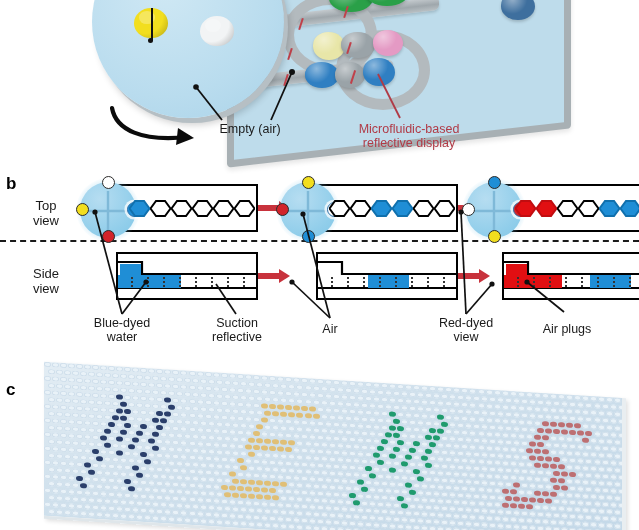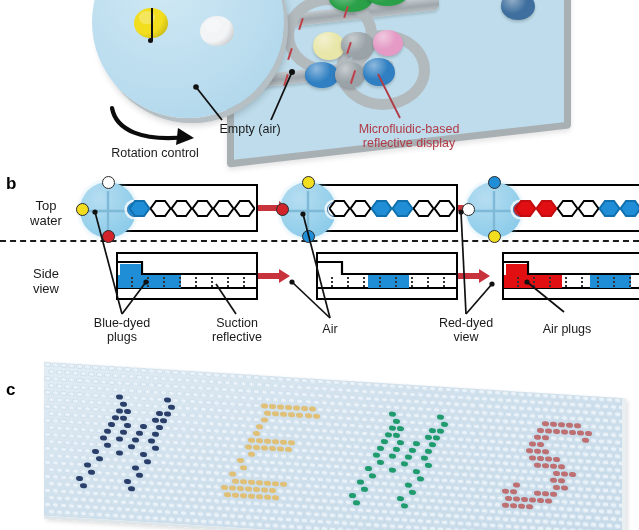--- a/index.html
+++ b/index.html
@@ -253,28 +253,27 @@
       <line x1="222" y1="120" x2="196" y2="87" stroke="#111" stroke-width="1.8"></line>
       <circle cx="196" cy="87" r="2.8" fill="#111"></circle>
       <line x1="271" y1="120" x2="292" y2="72" stroke="#111" stroke-width="1.8"></line>
       <circle cx="292" cy="72" r="3" fill="#111"></circle>
       <line x1="400" y1="118" x2="378" y2="74" stroke="#b03a46" stroke-width="1.8"></line>
     </svg>
 
     <div class="lbl red" style="left:334px; top:122px; width:150px;">Microfluidic-based
 reflective display</div>
     <div class="lbl" style="left:200px; top:122px; width:100px;">Empty (air)</div>
-    <div class="lbl" style="left:80px; top:146px; width:150px;">Rotation control</div>
   </div>
 
   <div id="panel-b">
     <div class="panel-letter" style="left:6px; top:2px;">b</div>
 
     <div class="view-label" style="left:22px; top:26px; width:48px;">Top
-water</div>
+view</div>
     <div class="view-label" style="left:22px; top:94px; width:48px;">Side
 view</div>
 
     <div class="b-divider"></div>
 
     <div id="b-stages" style="position:absolute; inset:0;">
         <div class="b-sub" style="left: 72px;">
           <div class="b-chan-top"></div>
           <div class="b-chan-side"></div>
           <div class="b-disc-glow"></div>
@@ -497,21 +496,21 @@
       <line x1="466" y1="142" x2="461" y2="40" stroke="#111" stroke-width="1.7"></line>
       <line x1="466" y1="142" x2="492" y2="112" stroke="#111" stroke-width="1.7"></line>
       <circle cx="461" cy="40" r="2.6" fill="#111"></circle>
       <circle cx="492" cy="112" r="2.6" fill="#111"></circle>
 
       <line x1="564" y1="140" x2="527" y2="110" stroke="#111" stroke-width="1.7"></line>
       <circle cx="527" cy="110" r="2.6" fill="#111"></circle>
     </svg>
 
     <div class="lbl" style="left:72px; top:144px; width:100px;">Blue-dyed
-plugs</div>
+water</div>
     <div class="lbl" style="left:188px; top:144px; width:98px;">Suction
 reflective</div>
     <div class="lbl" style="left:300px; top:150px; width:60px;">Air</div>
     <div class="lbl" style="left:416px; top:144px; width:100px;">Red-dyed
 view</div>
     <div class="lbl" style="left:524px; top:150px; width:86px;">Air plugs</div>
   </div>
 
   <div id="panel-c">
     <div class="panel-letter" style="left:6px; top:12px;">c</div>

